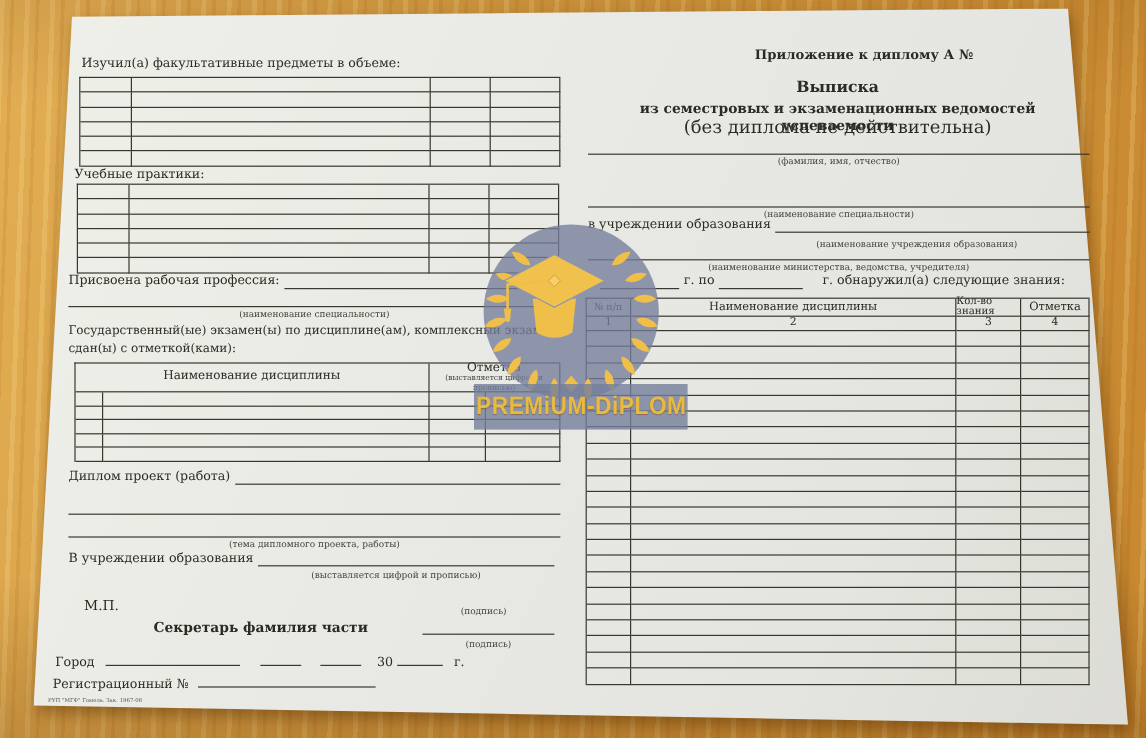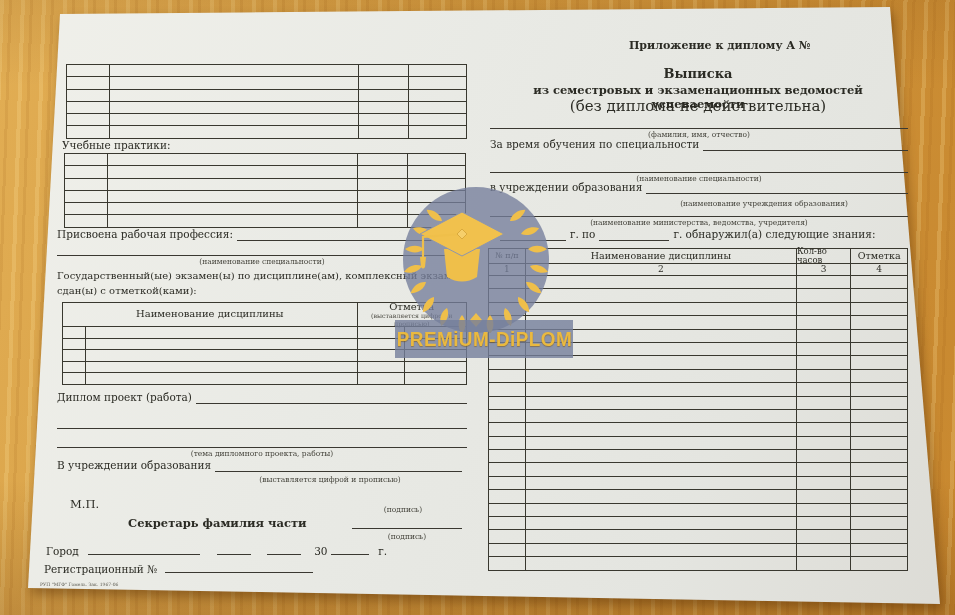--- a/index.html
+++ b/index.html
@@ -47,20 +47,21 @@
 </head>
 <body>
 
 <div class="wood"></div>
 <div class="paper-wrap">
   <div class="paper"></div>
 </div>
 
 <div class="content">
 
+  <div class="abs lbl" style="left:68px;top:47px">Изучил(а) факультативные предметы в объеме:</div>
 
   <div class="abs tbl" style="left:66px;top:64px;width:401px">
     <div class="trow rhA">
       <div class="cell tA1"></div>
         <div class="cell tA2"></div>
         <div class="cell tA3"></div>
         <div class="cell tA4"></div>
     </div>
   <div class="trow rhA">
       <div class="cell tA1"></div>
@@ -235,24 +236,20 @@
   <div class="abs lbl b ctr" style="left:540px;top:39px;width:360px;font-size:11px">Приложение к диплому А №</div>
   <div class="abs b ctr" style="left:490px;top:66px;width:416px;font-size:13px">Выписка</div>
   <div class="abs b ctr" style="left:490px;top:83px;width:416px;font-size:11.5px">из семестровых и экзаменационных ведомостей успеваемости</div>
   <div class="abs ctr" style="left:490px;top:97px;width:416px;font-size:15px">(без диплома не действительна)</div>
 
   <div class="abs" style="left:490px;top:112px;width:418px">
     <div class="ln" style="height:16px"></div>
     <div class="cap">(фамилия, имя, отчество)</div>
   </div>
 
-  <div class="abs row" style="left:490px;top:138px;width:418px">
-    <span class="lbl">За время обучения по специальности</span>
-    <span class="fill"></span>
-  </div>
 
   <div class="abs" style="left:490px;top:160px;width:418px">
     <div class="ln" style="height:12px"></div>
     <div class="cap">(наименование специальности)</div>
   </div>
 
   <div class="abs row" style="left:490px;top:181px;width:418px">
     <span class="lbl">в учреждении образования</span>
     <span class="fill"></span>
   </div>
@@ -261,28 +258,28 @@
   <div class="abs" style="left:490px;top:205px;width:418px">
     <div class="ln" style="height:11px"></div>
     <div class="cap">(наименование министерства, ведомства, учредителя)</div>
   </div>
 
   <div class="abs row" style="left:490px;top:228px;width:418px">
     <span class="lbl">с</span>
     <span class="fill" style="max-width:66px"></span>
     <span class="lbl" style="margin-left:4px">г. по</span>
     <span class="fill" style="max-width:70px"></span>
-    <span class="lbl" style="margin-left:4px">г. обнаружил(а) следующие знания:</span>
+    <span class="lbl" style="margin-left:16px">г. обнаружил(а) следующие знания:</span>
   </div>
 
   <div class="abs tbl" style="left:488px;top:248px;width:420px">
     <div class="trow" style="height:15px">
       <div class="cell tC1 hc" style="font-size:8px">№ п/п</div>
       <div class="cell tC2 hc" style="font-size:9.5px">Наименование дисциплины</div>
-      <div class="cell tC3 hc" style="font-size:8.5px">Кол-во часов</div>
+      <div class="cell tC3 hc" style="font-size:8.5px">Кол-во знания</div>
       <div class="cell tC4 hc" style="font-size:9.5px">Отметка</div>
     </div>
     <div class="trow" style="height:12px">
       <div class="cell tC1 hc" style="font-size:9px">1</div>
       <div class="cell tC2 hc" style="font-size:9px">2</div>
       <div class="cell tC3 hc" style="font-size:9px">3</div>
       <div class="cell tC4 hc" style="font-size:9px">4</div>
     </div>
     <div>
       <div class="trow rhC">

